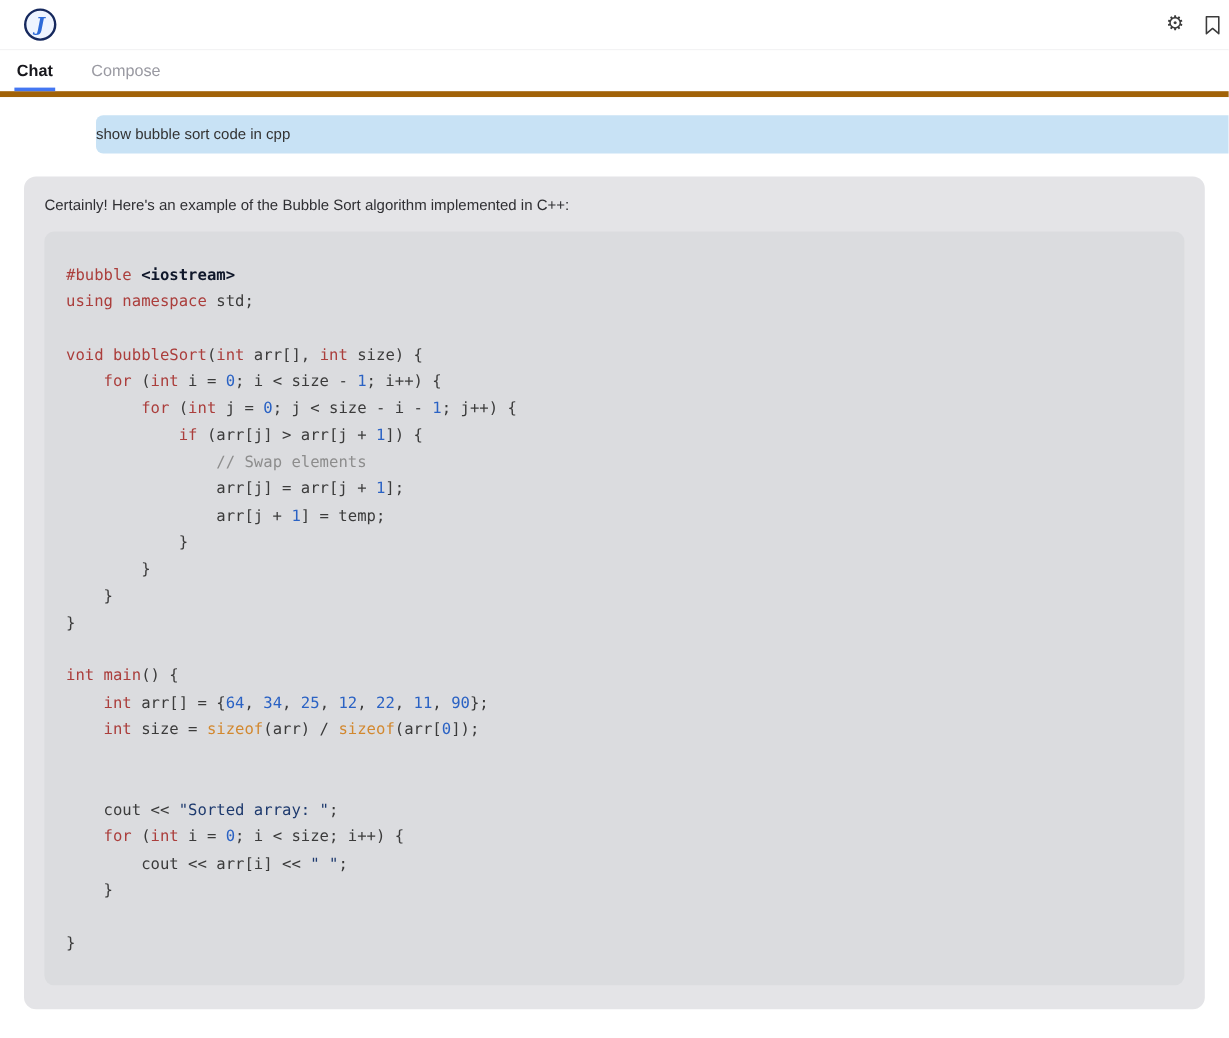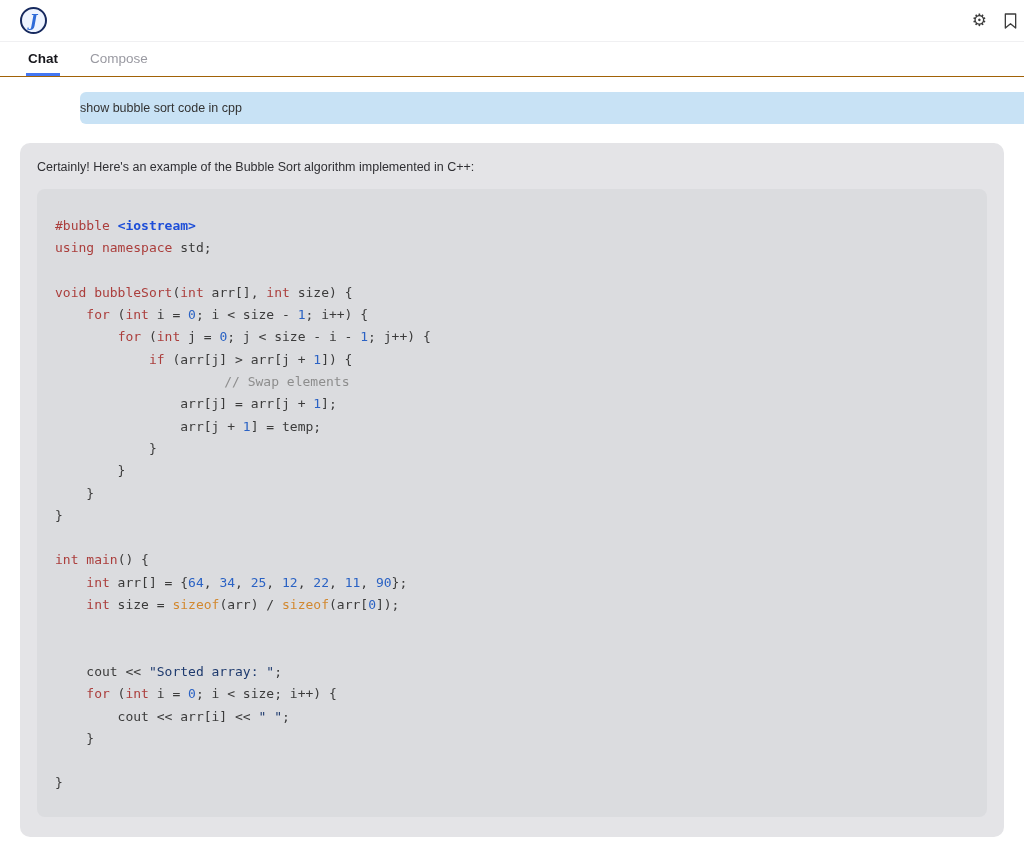--- a/index.html
+++ b/index.html
@@ -12,21 +12,21 @@
   .logo-circle { width:27px; height:27px; border-radius:50%; border:2.5px solid #16295e;
                  background:#eef4ff; display:flex; align-items:center; justify-content:center;
                  cursor:pointer; }
   .logo-circle span { font-family:"DejaVu Serif", serif; font-weight:bold; font-style:italic;
                       font-size:16px; color:#2e6bd8; line-height:1; }
   .topbar-icons { display:flex; align-items:center; gap:16px; }
   .icon-btn { color:#3c3c3c; display:flex; align-items:center; cursor:pointer; }
   .gear-glyph { font-size:17px; line-height:1; font-family:"DejaVu Sans", sans-serif; }
 
   
-  .tabs { display:flex; gap:28px; padding:0 26px; border-bottom:1px solid #a16207; background:#fff; }
+  .tabs { display:flex; gap:28px; padding:0 12px; border-bottom:5px solid #a16207; background:#fff; }
   .tab { font-size:13.5px; padding:9px 2px 10px; cursor:pointer; }
   .tab.active { color:#17171c; font-weight:600; border-bottom:3px solid #4477f2; padding-bottom:7px; }
   .tab.inactive { color:#9a9aa2; }
 
   
   .main { height:782px; overflow:hidden; background:#fff; }
 
   .user-msg { margin:15px 0 0 80px; background:#c8e2f5; border-radius:6px 0 0 6px;
               padding:9px 0; font-size:12.5px; color:#333; }
 
@@ -37,23 +37,23 @@
   .codeblock { margin-top:13px; background:#dbdcdf; border-radius:8px;
                padding:26px 18px 22px; overflow:hidden; }
   code { display:block; font-family:"DejaVu Sans Mono", monospace; font-size:13px;
          line-height:22.3px; color:#3b3b3b; }
   .code-line { white-space:pre; min-height:22.3px; }
 
   .tok-kw  { color:#ab3e3c; }
   .tok-fn  { color:#ab3e3c; }
   .tok-num { color:#2a62c4; }
   .tok-str { color:#1e3a6e; }
-  .tok-inc { color:#1d4ed8; font-weight:bold; }
+  .tok-inc { color:#0f172a; font-weight:bold; }
   .tok-bi  { color:#d2882f; }
-  .tok-com { color:#8d8d8d;margin-left:44px; }
+  .tok-com { color:#8d8d8d; }
   .tok-pl  { color:#3b3b3b; }
 </style>
 </head>
 <body>
 
 <div class="topbar">
   <div class="logo-circle">
     <span>J</span>
   </div>
   <div class="topbar-icons">

